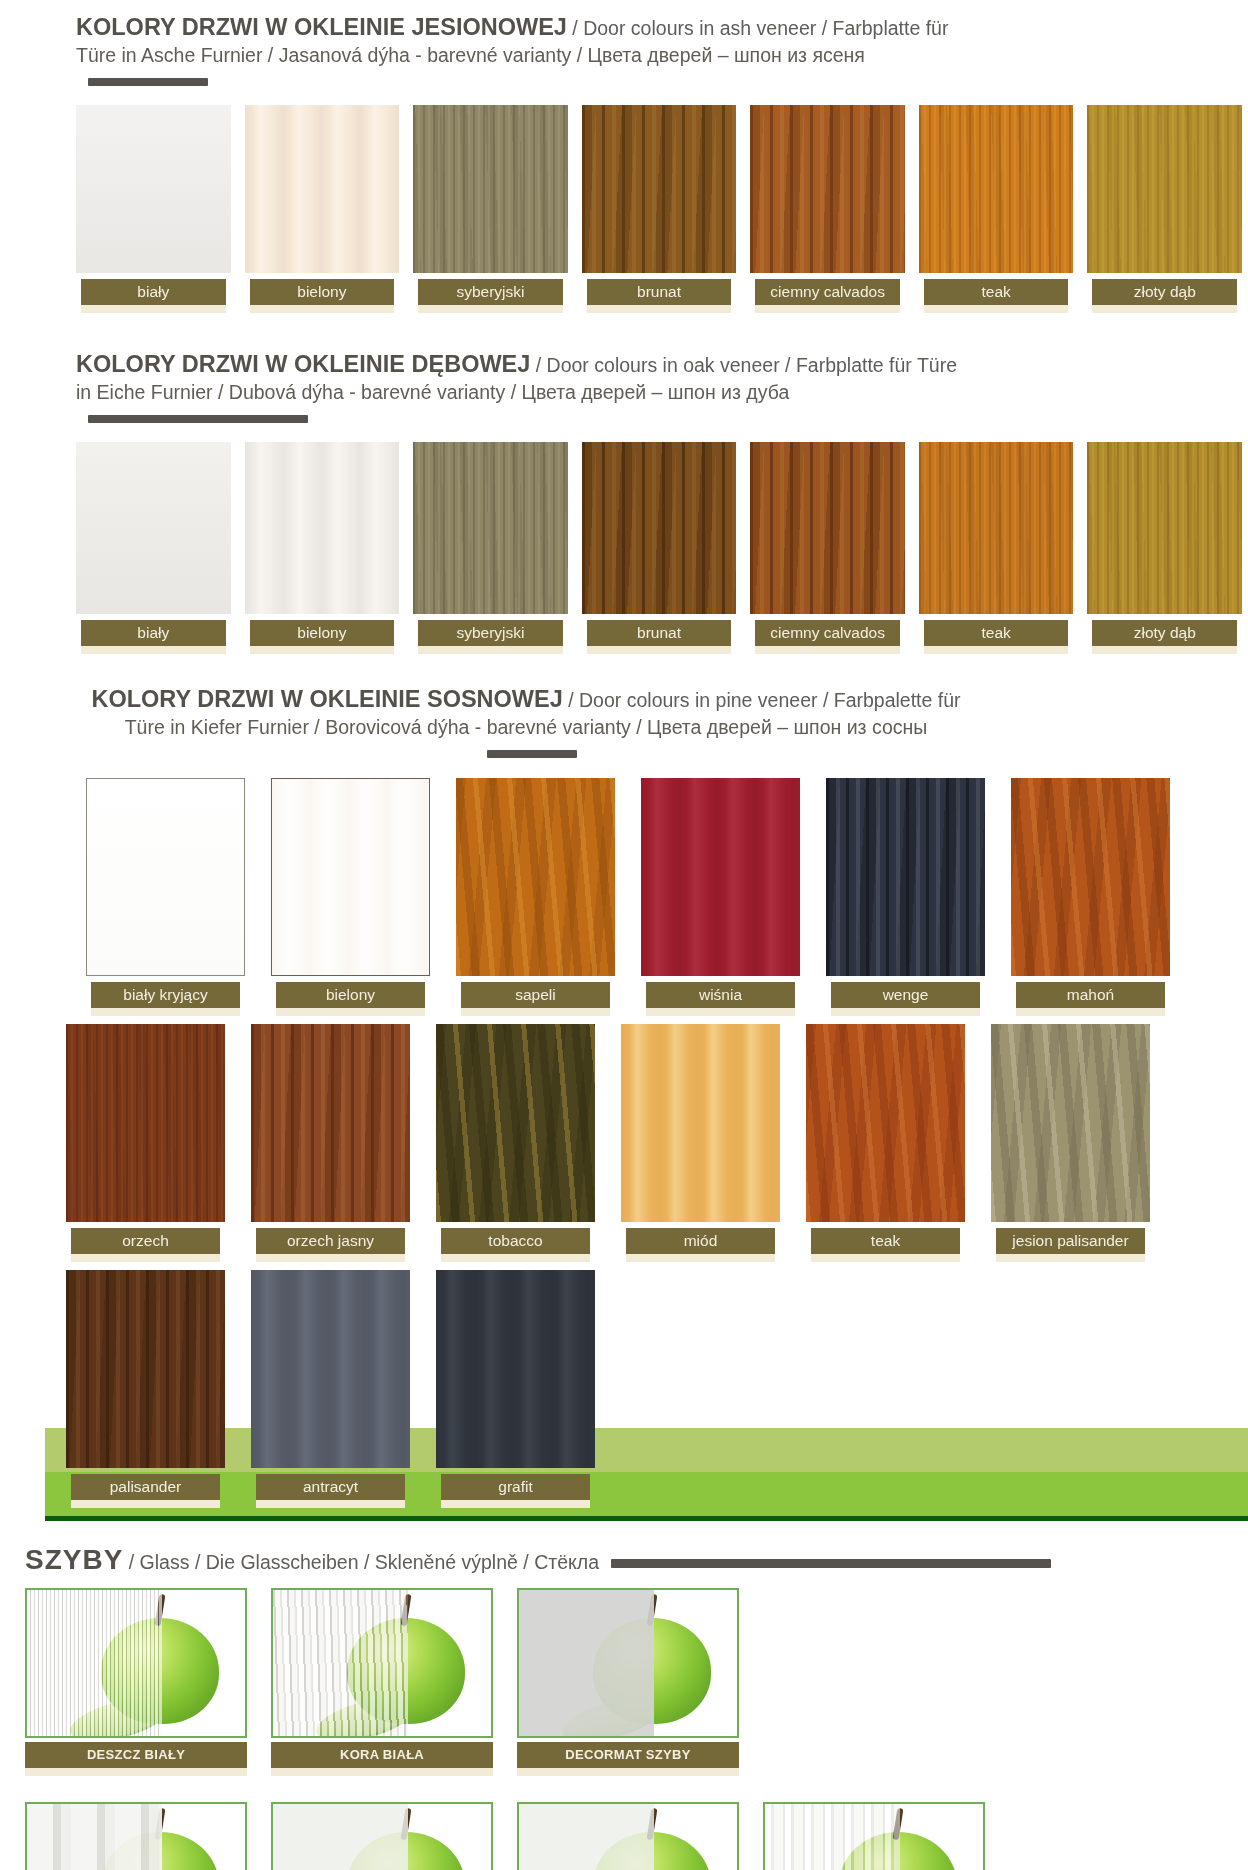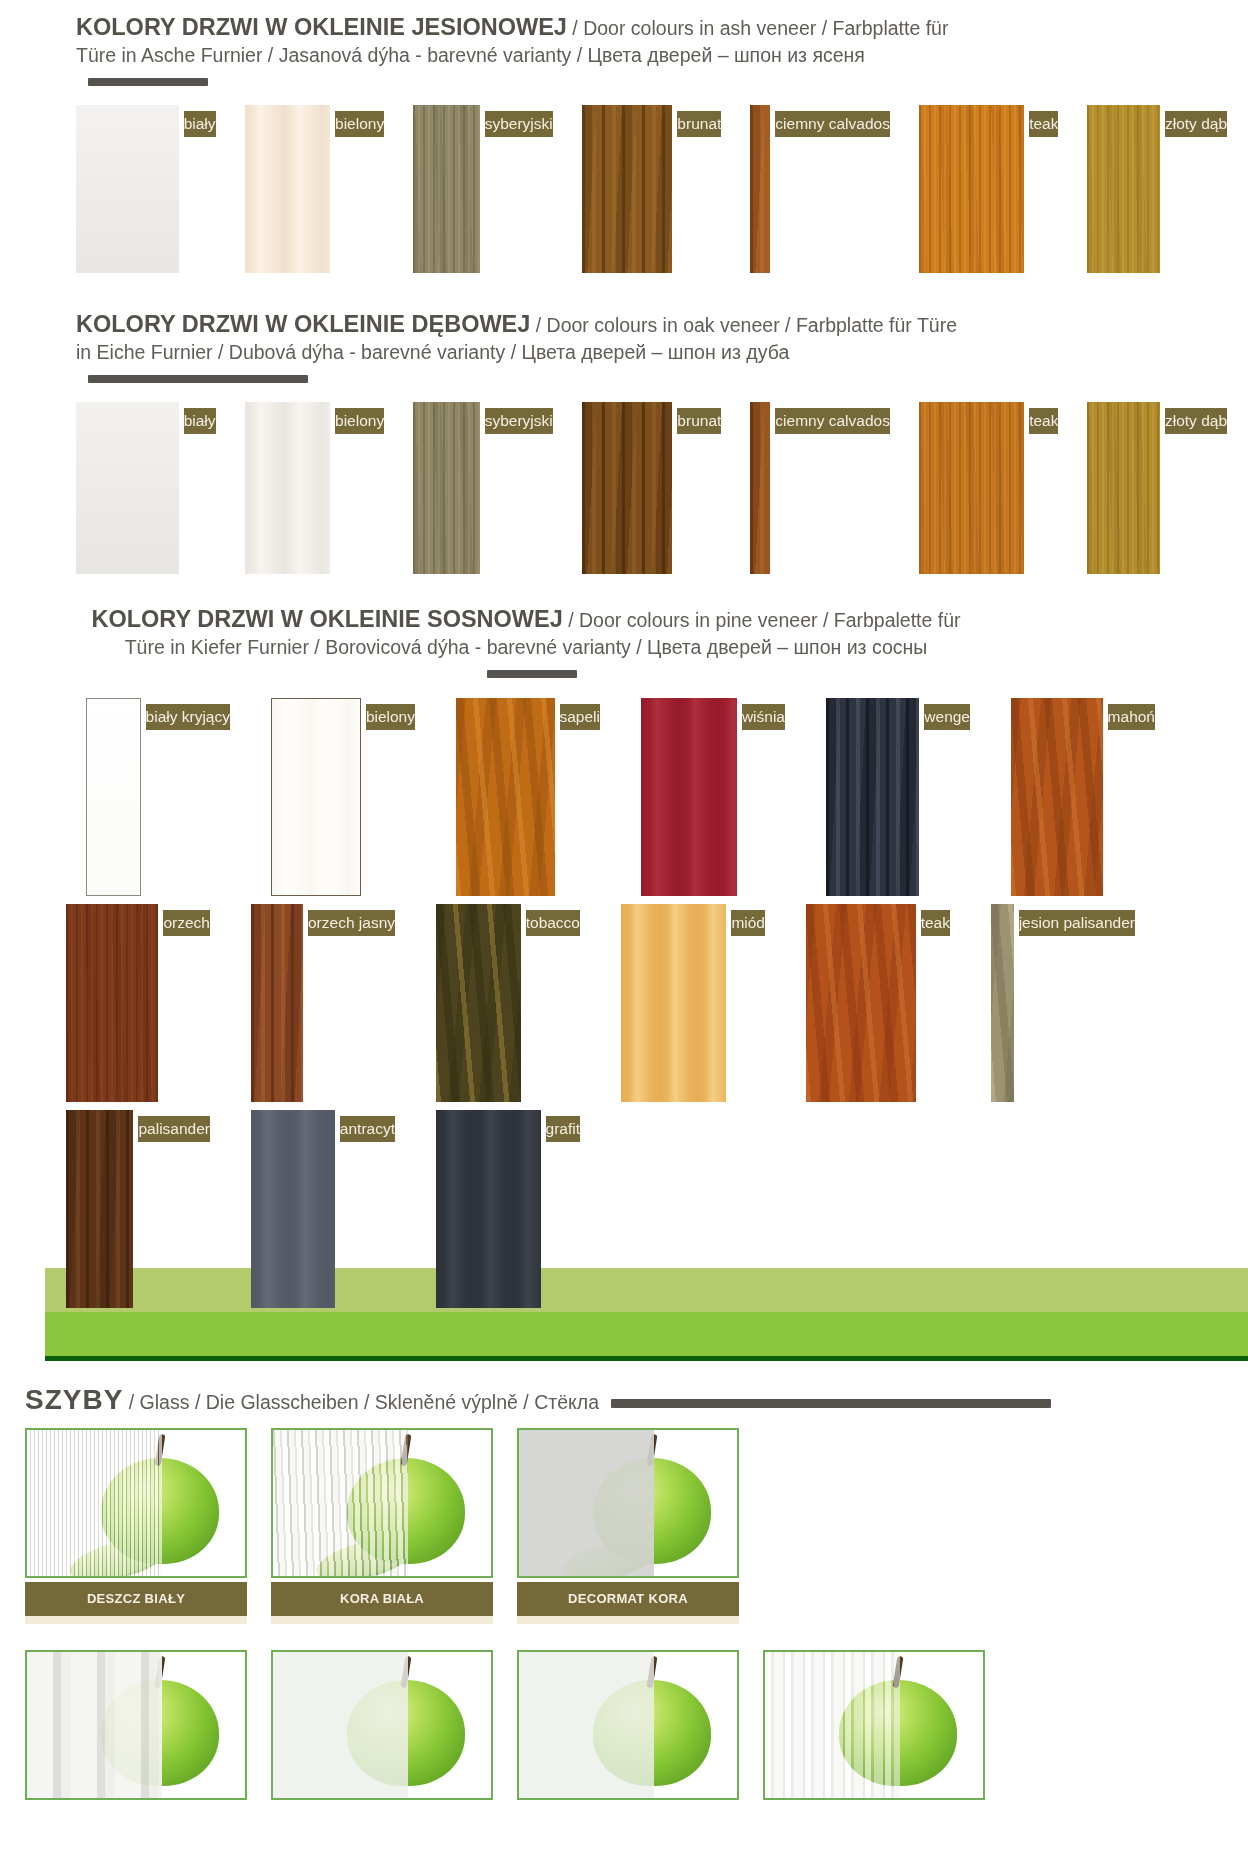--- a/index.html
+++ b/index.html
@@ -22,21 +22,21 @@
   #sec-ash  .shead { padding-top:12px; }
   #sec-oak  .shead { padding-top:36px; }
   #sec-pine .shead { padding-top:30px;text-align:center; }
   
   .wrow { display:flex; margin:12px 6px 0 76px; gap:14px; }
   .wrow .cell { flex:1; }
   .prow { display:flex; margin-left:66px; gap:26px; }
   .prow .cell { width:159px; flex:0 0 159px; }
   .prow.r1 { margin-top:12px;padding-left:20px; }
   .prow.r2 { margin-top:8px; }
-  .cell { display:flex; flex-direction:row; }
+  .cell { display:flex; flex-direction:column; }
   .swatch { width:100%; }
   #sec-ash .swatch { height:168px; }
   #sec-oak .swatch { height:172px; }
   #sec-pine .swatch { height:198px; }
   .lbar {
     margin:6px 5px 0 5px; height:26px; background:var(--label-bar);
     color:var(--label-text); display:flex; align-items:center; justify-content:center;
     font-size:15.5px; white-space:nowrap;
   }
   .cream { margin:0 5px; height:8px; background:var(--cream); }
@@ -54,21 +54,21 @@
   .grow { display:flex; margin-left:25px; gap:24px; }
   .grow.r1 { margin-top:12px; }
   .grow.r2 { margin-top:26px; }
   .gcell { width:222px; flex:0 0 222px; display:flex; flex-direction:column; }
   .gphoto {
     height:150px; border:2px solid var(--glass-border); background:#fff;
     position:relative; overflow:hidden;
   }
   .goverlay { position:absolute; left:0; top:0; bottom:0; width:62%; z-index:3; }
   .glbar {
-    margin-top:4px; height:34px; background:var(--label-bar); color:var(--label-text);
+    margin-top:4px; height:26px; background:var(--label-bar); color:var(--label-text);
     display:flex; align-items:center; justify-content:center;
     font-size:13px; font-weight:bold; letter-spacing:.3px; white-space:nowrap;
   }
   .gcream { height:8px; background:var(--cream); }
   
   .apple { position:absolute; right:22px; top:4px; width:124px; height:142px; z-index:1; }
   .apple .stem {
     position:absolute; left:58px; top:0; width:6px; height:32px;
     background:linear-gradient(#5a4026,#261a0c); border-radius:3px;
     transform:rotate(9deg); z-index:2;
@@ -357,21 +357,21 @@
         <div class="gcell">
           <div class="gphoto">
             <div class="apple">
               <div class="stem"></div>
               <div class="body"></div>
               <div class="slice"></div>
             </div>
             <div class="goverlay" style="background: rgb(210, 212, 209); opacity: 0.92;"></div>
           </div>
           <div class="glbar">
-            <span>DECORMAT KORA</span>
+            <span>DECORMAT SZYBY</span>
           </div>
           <div class="gcream"></div>
         </div>
       </div>
     <div class="grow r2">
         <div class="gcell">
           <div class="gphoto">
             <div class="apple">
               <div class="stem"></div>
               <div class="body"></div>

